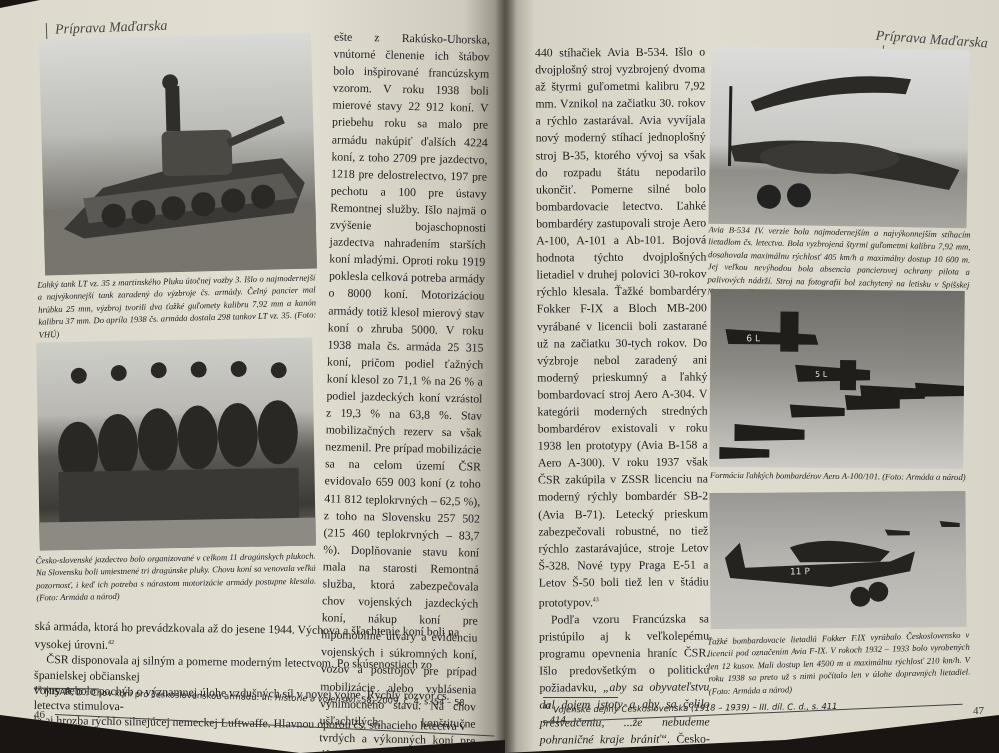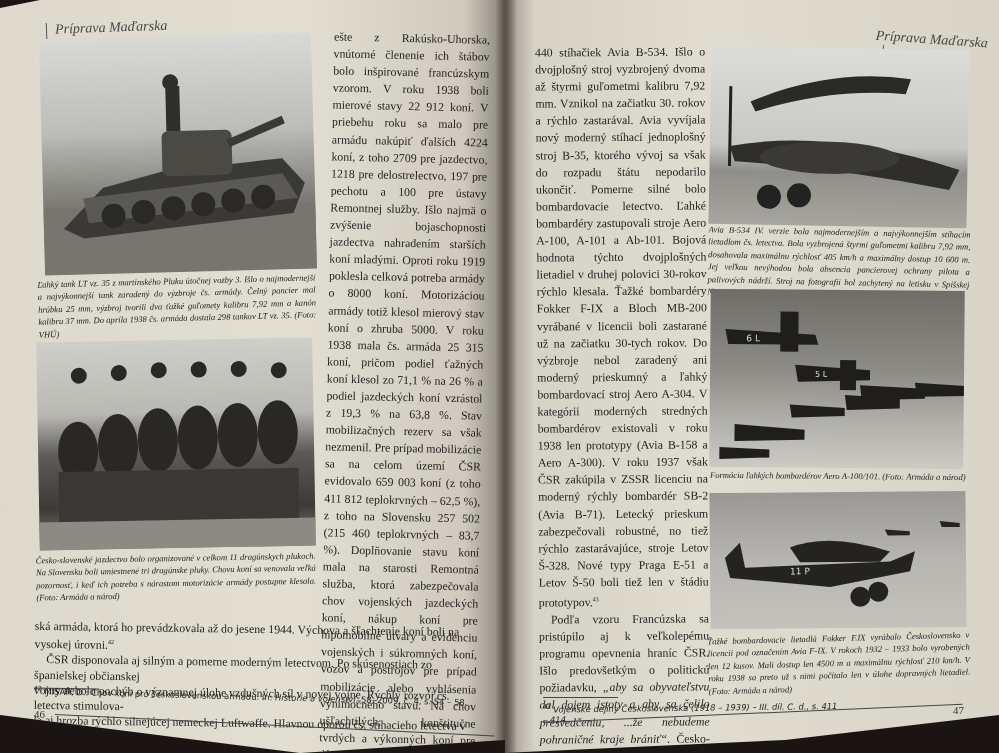--- a/index.html
+++ b/index.html
@@ -147,17 +147,17 @@
       </g>
       <text x="80" y="82" font-size="9" fill="#ddd" font-family="DejaVu Sans, sans-serif">11 P</text>
     </svg>
   </div>
   <div class="caption" style="left:203px;top:632px;width:262px;transform:rotate(-1.5deg);">Ťažké bombardovacie lietadlá Fokker F.IX vyrábalo Československo v licencii pod označením Avia F-IX. V rokoch 1932 – 1933 bolo vyrobených len 12 kusov. Mali dostup len 4500 m a maximálnu rýchlosť 210 km/h. V roku 1938 sa preto už s nimi počítalo len v úlohe dopravných lietadiel. (Foto: Armáda a národ)</div>
 
   <div class="rule" style="left:38px;top:697px;width:75px;"></div>
   <div class="footnote" style="left:38px;top:701px;width:300px;transform:rotate(-0.7deg);font-style:italic;">
     <sup>43</sup> <span>Vojenské dejiny Československa (1918 – 1939) – III. díl. C. d., s. 411 – 414.</span>
   </div>
-  <div class="pagenum" style="left:448px;top:704px;">47</div>
+  <div class="pagenum" style="left:468px;top:704px;">47</div>
   <div class="rule" style="left:38px;top:722px;width:420px;transform:rotate(-2.5deg);transform-origin:left;"></div>
 </div>
 
 <div class="spine"></div>
 
 </body></html>

